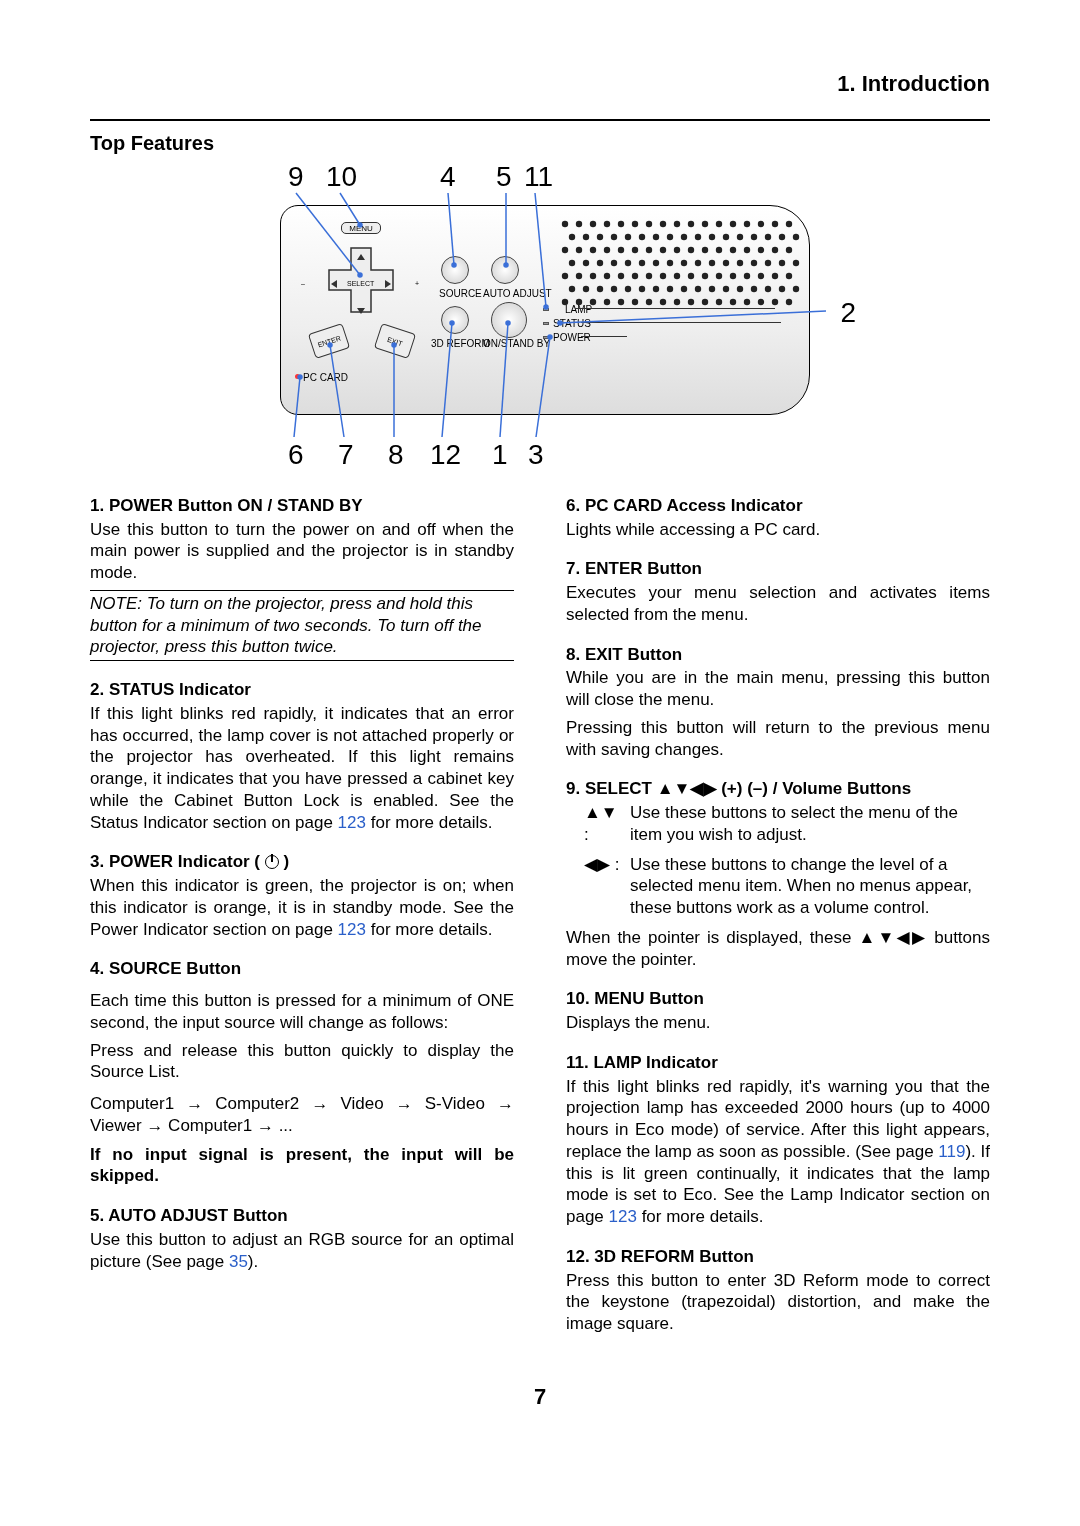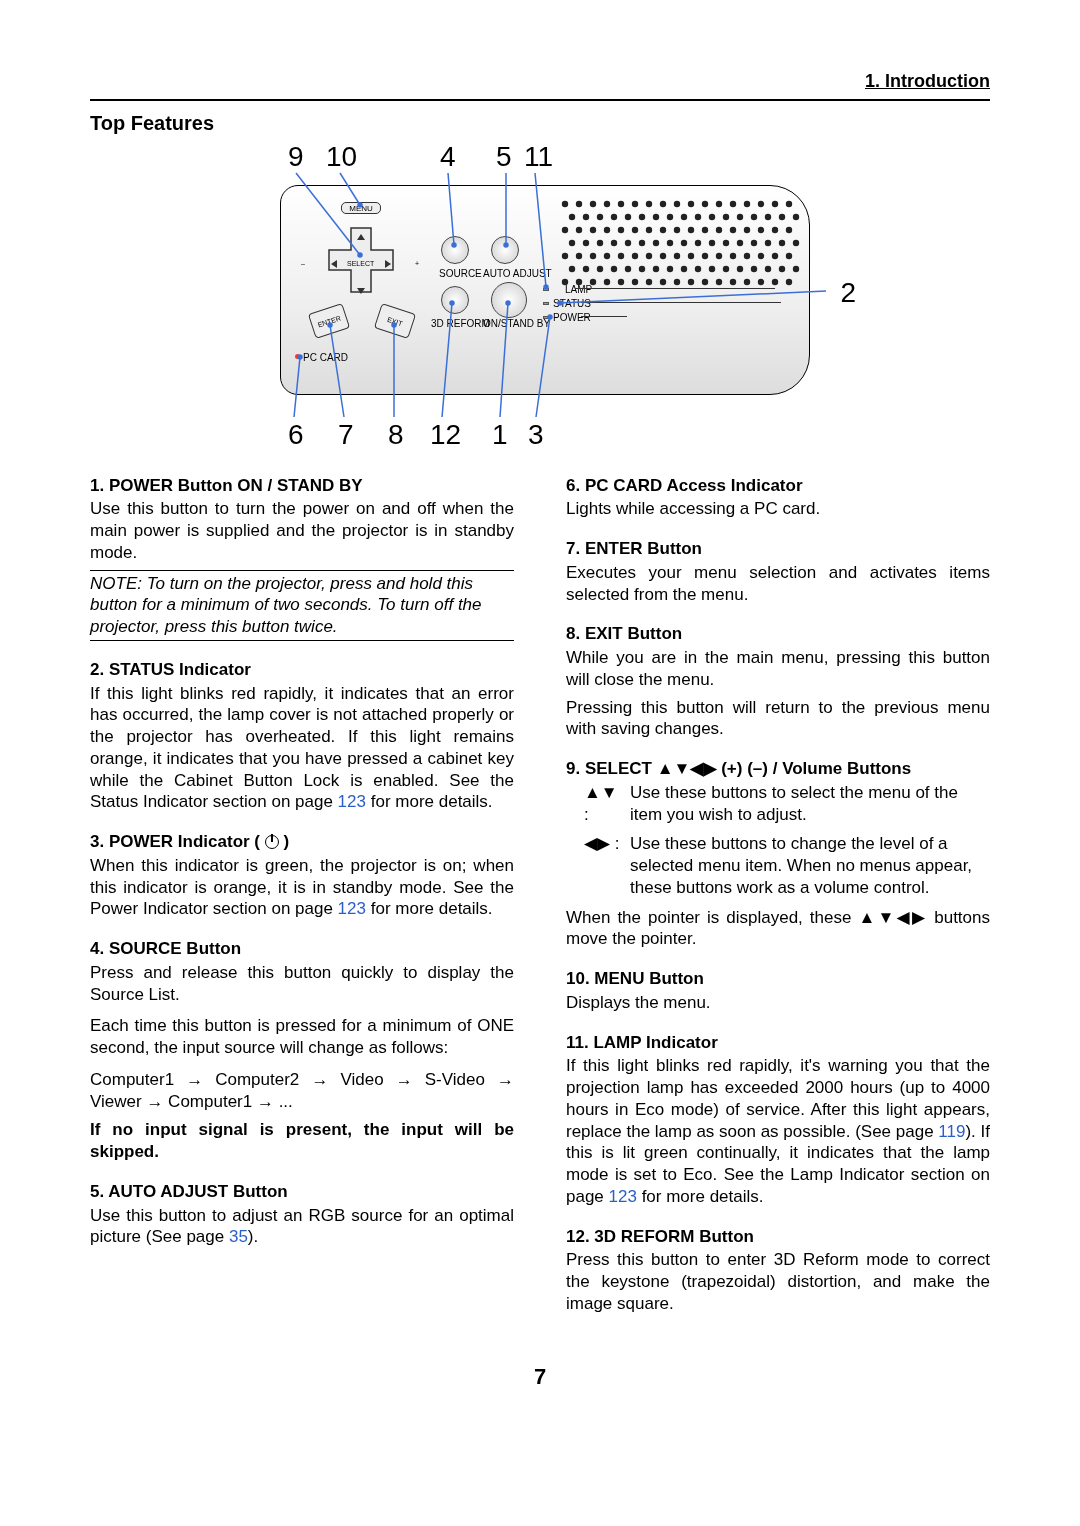--- a/index.html
+++ b/index.html
@@ -9,23 +9,22 @@
     width: 1080px;
     margin: 0 auto;
     padding: 70px 90px 60px 90px;
     font-size: 17px;
     line-height: 1.28;
     color: #000;
   }
   .header-right {
     text-align: right;
     font-weight: bold;
-    font-size: 18px;
-    margin-bottom: 6px;
-    text-decoration: underline;
+    font-size: 22px;
+    margin-bottom: 21px;
   }
   .hr { border-top: 2px solid #000; margin-bottom: 10px; }
   .section-title {
     font-weight: bold;
     font-size: 20px;
     margin-bottom: 8px;
   }
 
   
   .diagram-wrap { display: flex; justify-content: center; margin: 0 0 30px 0; }
@@ -323,22 +322,22 @@
       <div class="item-title">
         <span>3. POWER Indicator ( </span><span class="power-sym"></span><span> )</span>
       </div>
       <div class="body-p">
         <span>When this indicator is green, the projector is on; when this indicator is orange, it is in standby mode. See the Power Indicator section on page </span><a class="link">123</a><span> for more details.</span>
       </div>
     </div>
 
     <div class="item">
       <div class="item-title">4. SOURCE Button</div>
+      <div class="body-p" style="margin-top:10px;">Each time this button is pressed for a minimum of ONE second, the input source will change as follows:</div>
       <div class="body-p">Press and release this button quickly to display the Source List.</div>
-      <div class="body-p" style="margin-top:10px;">Each time this button is pressed for a minimum of ONE second, the input source will change as follows:</div>
       <div class="body-p arrow" style="margin-top:10px;">Computer1 → Computer2 → Video → S-Video → Viewer → Computer1 → ...</div>
       <div class="body-p" style="margin-top:7px;font-weight:bold;">If no input signal is present, the input will be skipped.</div>
     </div>
 
     <div class="item">
       <div class="item-title">5. AUTO ADJUST Button</div>
       <div class="body-p">
         <span>Use this button to adjust an RGB source for an optimal picture (See page </span><a class="link">35</a><span>).</span>
       </div>
     </div>

